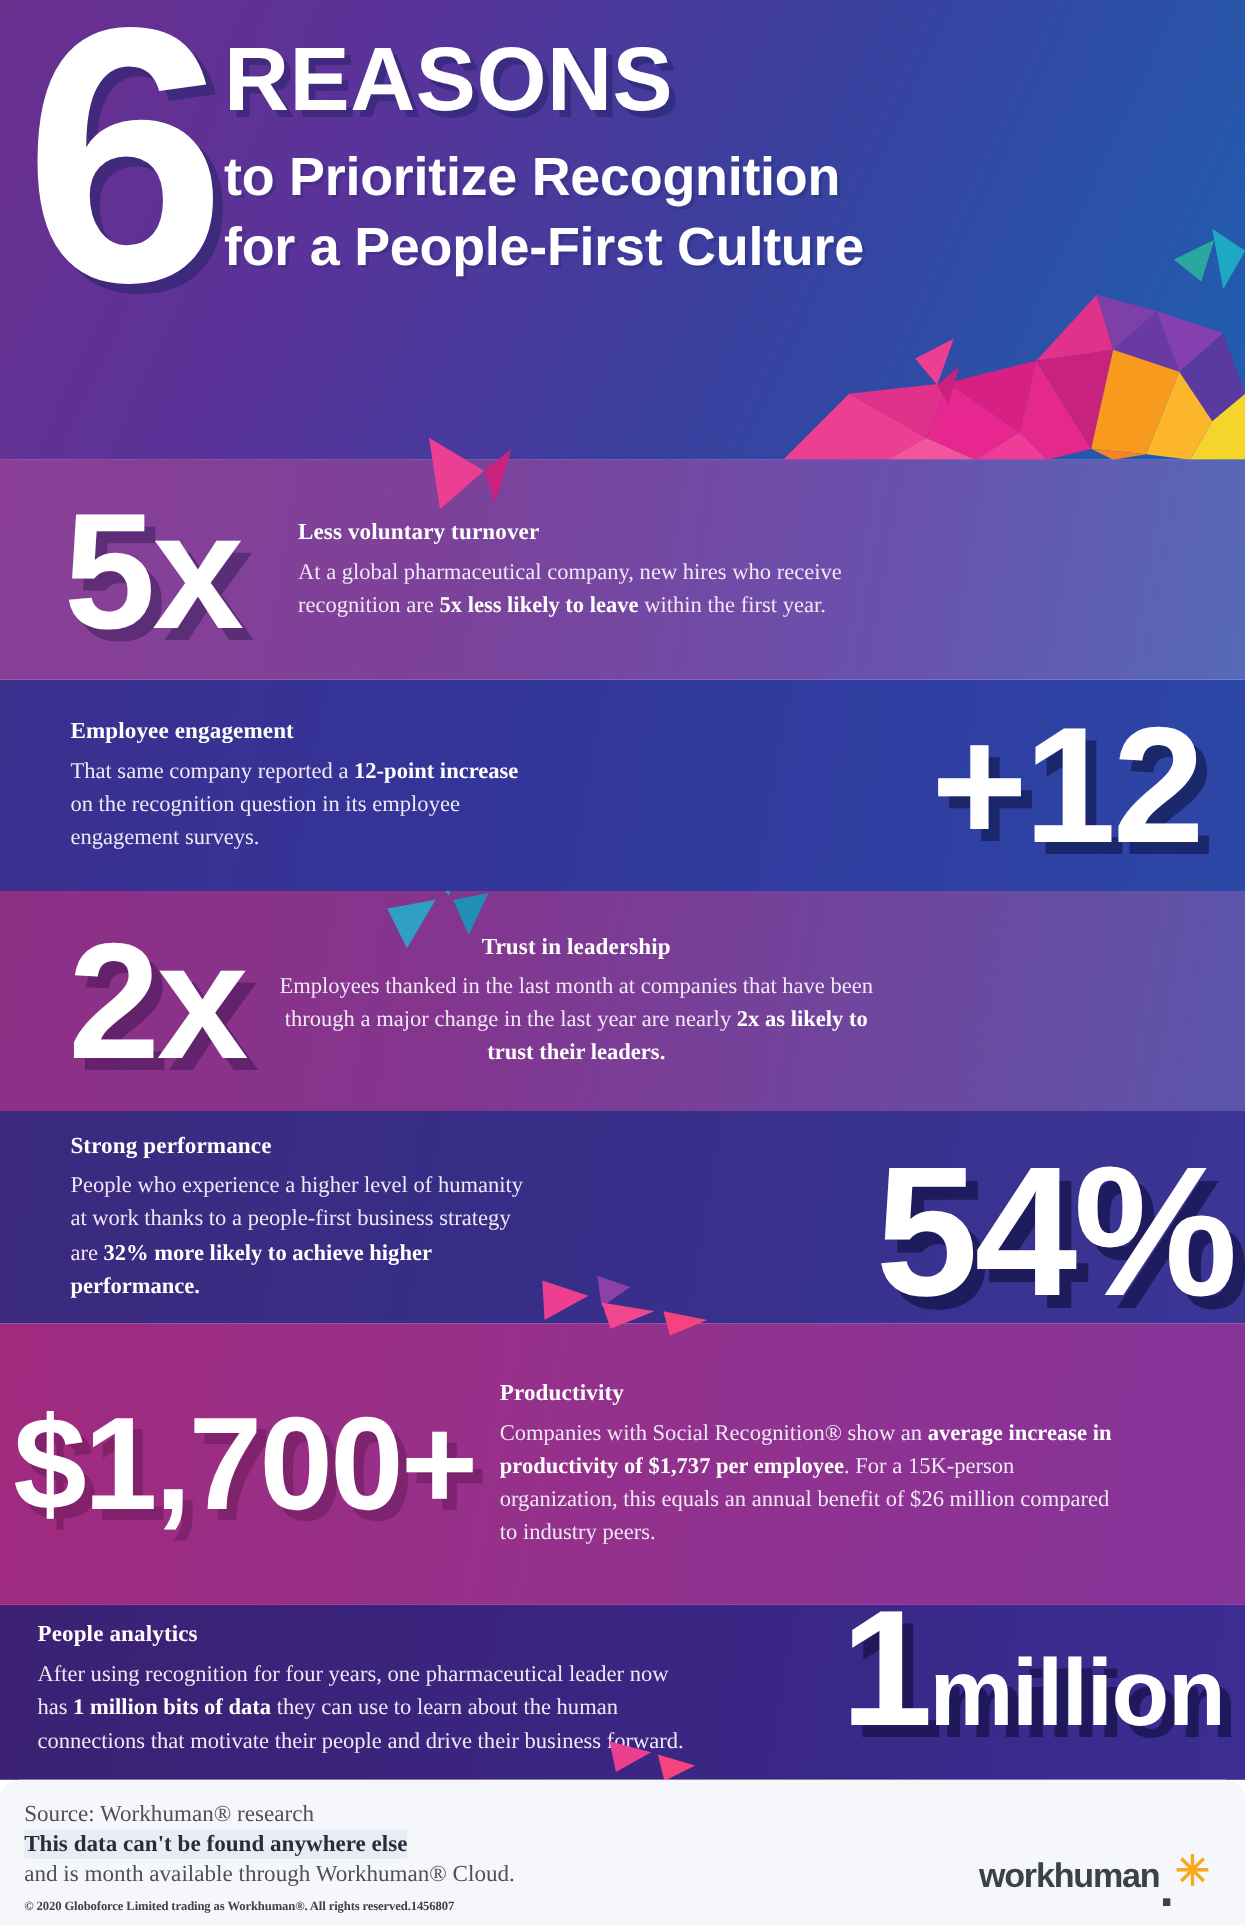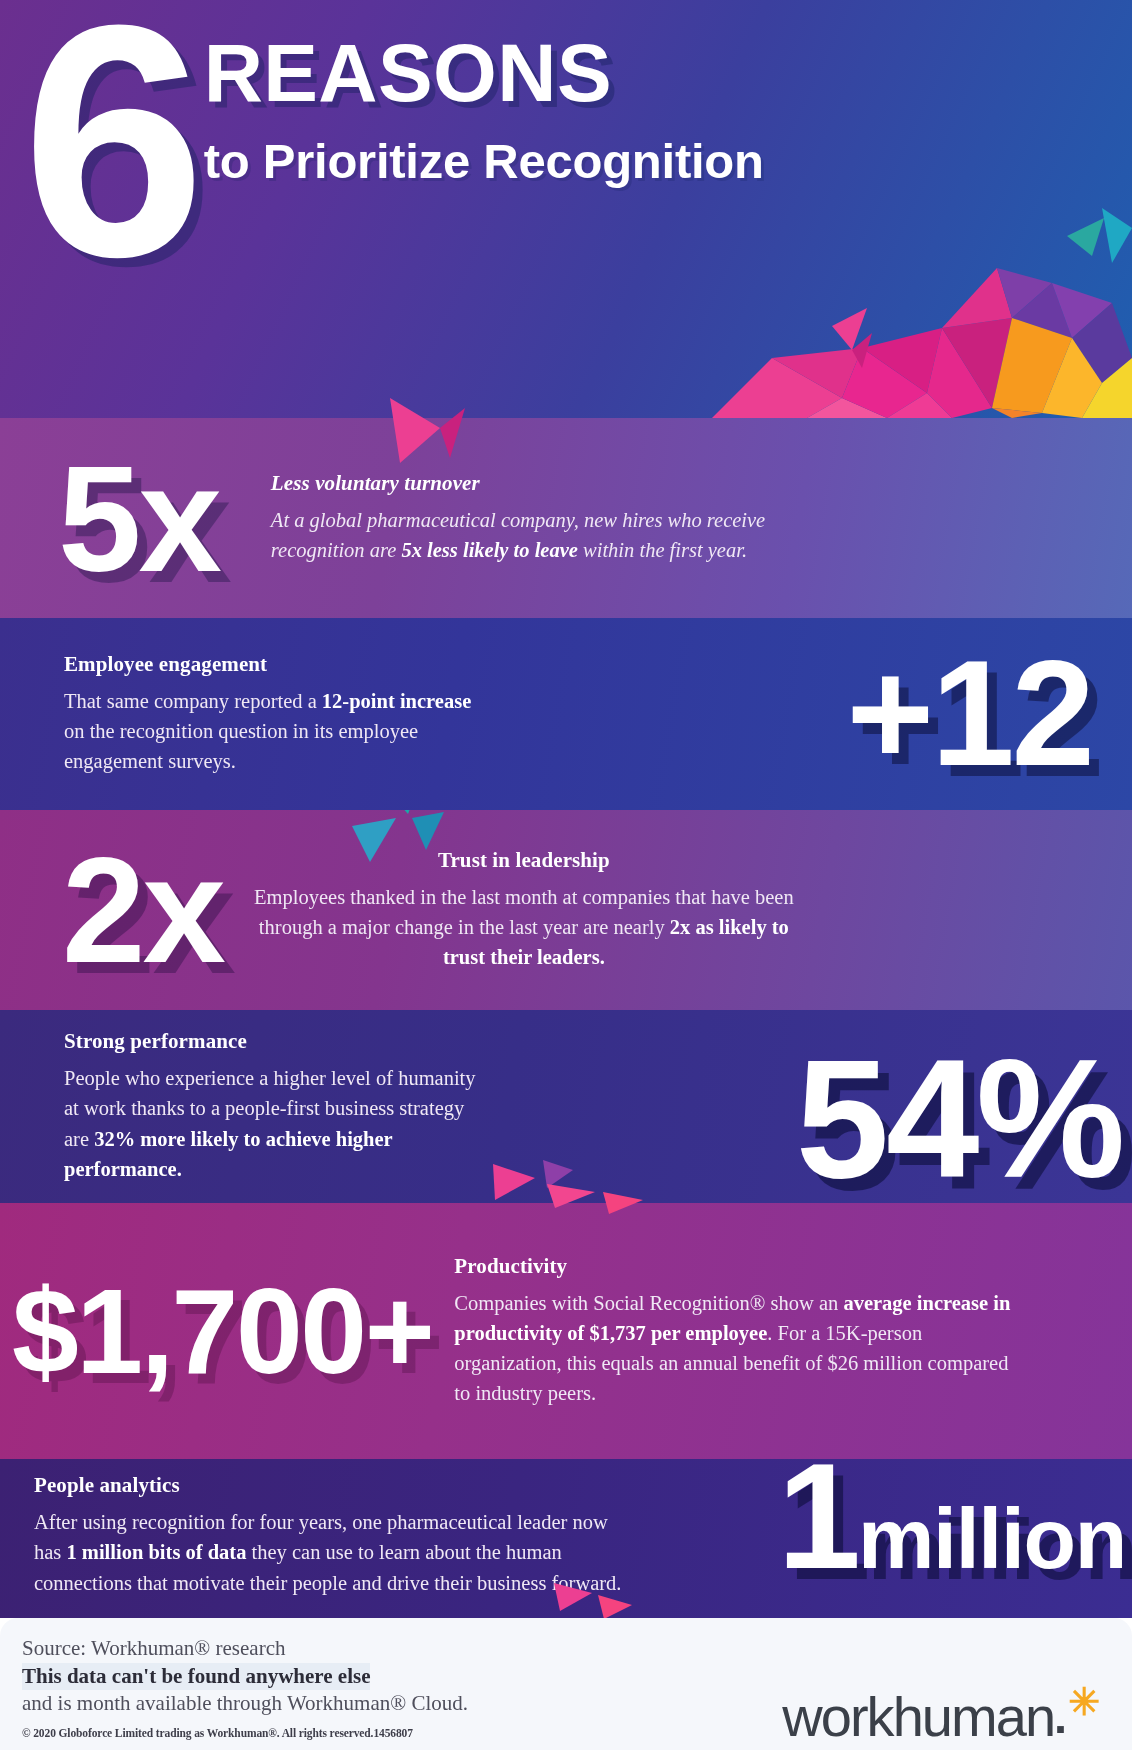--- a/index.html
+++ b/index.html
@@ -102,21 +102,21 @@
   .body {
     font-family: "Liberation Serif", serif;
     font-size: 20.5px;
     line-height: 1.47;
     color: #f0e8f5;
   }
   .body b { color: #ffffff; font-weight: 700; }
 
   
   .b1 .stat-col { font-size: 150px; margin-left: 58px; margin-top: 4px; text-shadow: 10px 11px 0 rgba(30,20,70,0.40); }
-  .b1 .txt-col { margin-left: 52px; width: 560px; font-style: italic; }
+  .b1 .txt-col { margin-left: 52px; width: 560px; }
 
   
   .b2 { justify-content: space-between; }
   .b2 .txt-col { margin-left: 64px; width: 420px; }
   .b2 .stat-col { font-size: 150px; margin-right: 40px; text-shadow: 10px 11px 0 rgba(12,16,60,0.55); }
 
   
   .b3 .stat-col { font-size: 150px; margin-left: 62px; margin-top: 2px; text-shadow: 10px 11px 0 rgba(45,15,70,0.42); }
   .b3 .txt-col { margin-left: 21px; width: 560px; text-align: center; }
 
@@ -129,21 +129,21 @@
   }
 
   
   .b5 .stat-col { font-size: 120px; margin-left: 12px; margin-top: 0px; text-shadow: 9px 10px 0 rgba(70,12,60,0.32); }
   .b5 .txt-col { margin-left: 22px; width: 560px; }
 
   
   .b6 { justify-content: space-between; }
   .b6 .txt-col { margin-left: 34px; width: 600px; margin-top: -6px; }
   .b6 .stat-col {
-    font-size: 150px; margin-right: 6px; margin-top: -44px;
+    font-size: 150px; margin-right: 19px; margin-top: -44px;
     text-shadow: 10px 11px 0 rgba(12,12,55,0.58);
   }
   .b6 .stat-col .mil { font-size: 86px; letter-spacing: -0.015em; }
 
   
   .shard { position: absolute; z-index: 2; }
 
   
   .footer {
     position: relative;
@@ -162,22 +162,22 @@
   .f-strong { font-size: 21px; font-weight: 700; color: #2c2c38; background: #e7edf5; display: inline-block; line-height: 1.30; }
   .f-copy { font-size: 11.5px; color: #3e3e4a; margin-top: 9px; font-weight: 700; letter-spacing: -0.01em; }
 
   .logo {
     display: flex;
     align-items: flex-start;
     margin-top: 54px;
     margin-right: 6px;
   }
   .logo-word {
-    font-size: 56px;
-    font-weight: 400;
+    font-size: 31px;
+    font-weight: 700;
     color: #3b4049;
     letter-spacing: -0.035em;
     line-height: 1;
   }
   .logo-dot { font-size: 47px; font-weight: 700; color: #3b4049; }
   .logo-star { color: #f6a821; font-size: 38px; line-height: 1; margin-left: 1px; margin-top: -6px; font-weight: 700; }
 </style>
 </head>
 <body>
 
@@ -206,20 +206,21 @@
       <polygon points="355,28 392,10 380,48" fill="#2aa8a0"></polygon>
       <polygon points="120,118 155,100 140,142" fill="#ec3f92"></polygon>
       <polygon points="140,142 160,125 150,160" fill="#c9217e"></polygon>
     </svg>
     <div class="hdr-inner">
       <div class="big-six">6</div>
       <div class="hdr-text">
         <div class="hdr-reasons">REASONS</div>
         <div class="hdr-sub">
           <div>to Prioritize Recognition</div>
+          <div>for a People-First Culture</div>
         </div>
       </div>
     </div>
   </div>
 
   <div class="band b1">
     <svg class="shard" style="left:370px;top:-30px;width:110px;height:110px;" viewBox="0 0 110 110">
       <polygon points="20,10 70,40 30,75" fill="#ec3f92"></polygon>
       <polygon points="70,40 95,20 80,70" fill="#c9217e"></polygon>
     </svg>

